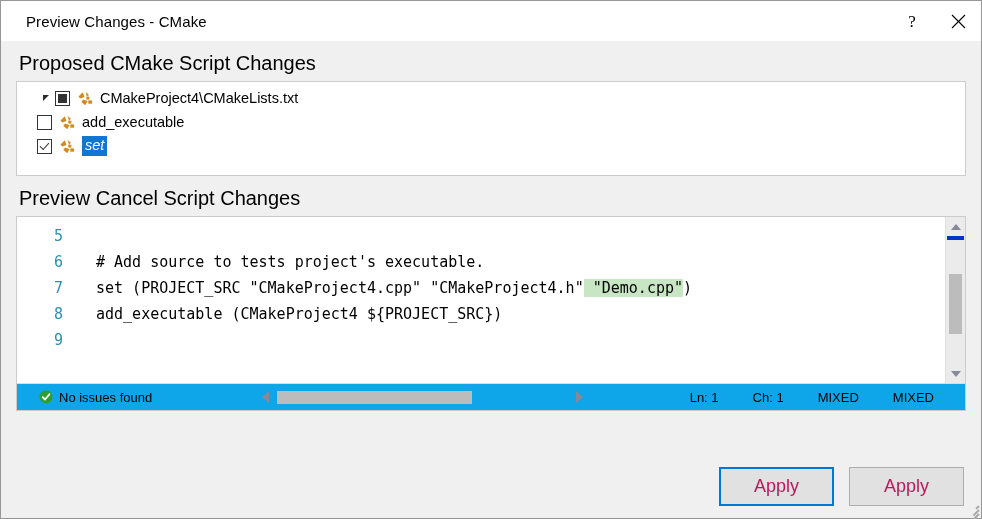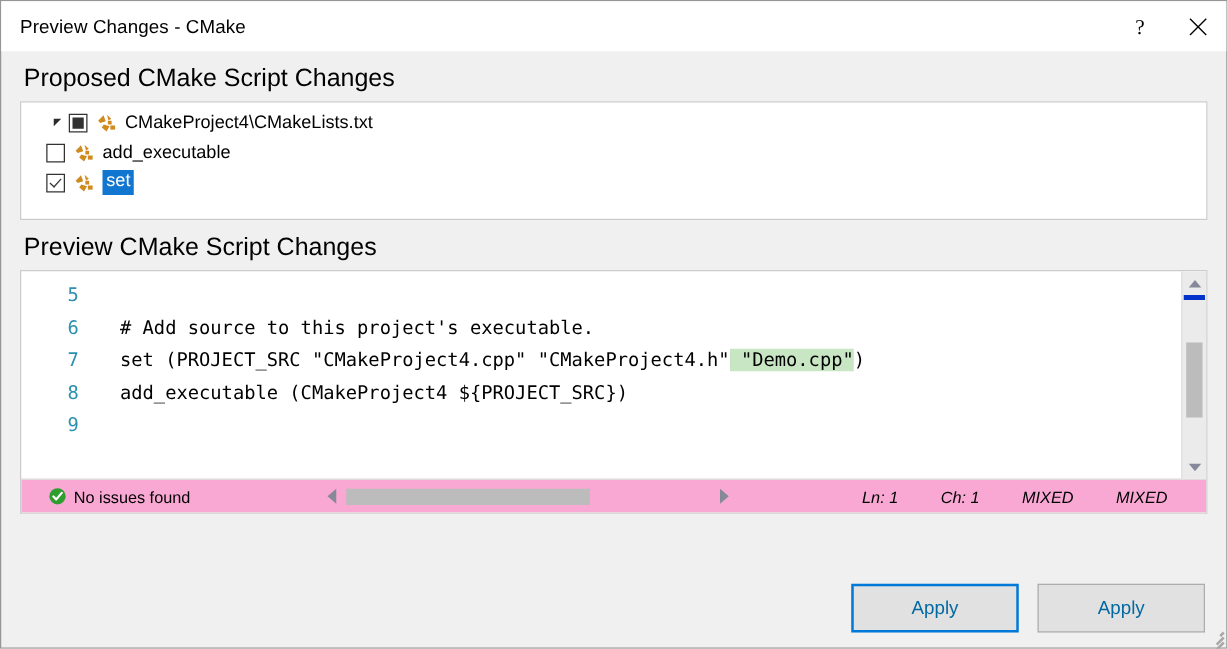--- a/index.html
+++ b/index.html
@@ -34,21 +34,21 @@
   
   .titlebar {
     height: 40px;
     background: #ffffff;
     display: flex;
     align-items: center;
     flex: 0 0 auto;
     position: relative;
   }
   .title-text {
-    margin-left: 15px;
+    margin-left: 25px;
     font-size: 15px;
     color: #000000;
     letter-spacing: 0.1px;
     white-space: nowrap;
   }
   .titlebar-buttons {
     margin-left: auto;
     display: flex;
     height: 100%;
   }
@@ -155,20 +155,21 @@
 
   .tree-label {
     font-size: 14.5px;
     color: #000000;
     line-height: 17px;
   }
   .tree-label.selected {
     background: #1076d0;
     color: #ffffff;
     padding: 1px 3px 2px 3px;
+    font-style: italic;
   }
 
   
   .editor-wrap {
     border: 1px solid #cccccc;
     background: #ffffff;
     height: 195px;
     box-sizing: border-box;
     display: flex;
     flex-direction: column;
@@ -259,21 +260,21 @@
     right: 3px;
     top: 38px;
     height: 60px;
     background: #bcbcbc;
   }
 
   
   .statusbar {
     height: 26px;
     flex: 0 0 26px;
-    background: #f9a8d4;
+    background: #0ea5e9;
     border-top: 1px solid #dcdcdc;
     display: flex;
     align-items: center;
     font-size: 13px;
     color: #000000;
   }
   .status-issues {
     display: flex;
     align-items: center;
     margin-left: 22px;
@@ -322,47 +323,46 @@
     width: 67%;
     height: 13px;
     background: #bcbcbc;
   }
 
   .status-cells {
     margin-left: auto;
     display: flex;
     align-items: center;
     margin-right: 14px;
-    font-style: italic;
   }
   .st-cell {
     padding: 0 17px;
     white-space: nowrap;
     font-size: 13px;
   }
 
   
   .footer {
     height: 64px;
     flex: 0 0 auto;
     display: flex;
     align-items: center;
     justify-content: flex-end;
     padding-right: 17px;
     box-sizing: border-box;
   }
   .btn {
-    width: 134px;
+    width: 115px;
     height: 39px;
     box-sizing: border-box;
-    font-size: 15px;
+    font-size: 18px;
     font-family: "Liberation Sans", sans-serif;
     background: #e1e1e1;
     border: 1px solid #adadad;
-    color: #0369a1;
+    color: #be185d;
     margin-left: 15px;
     cursor: default;
     display: flex;
     align-items: center;
     justify-content: center;
   }
   .btn.primary {
     border: 2px solid #0078d7;
     background: #e1e1e1;
   }
@@ -452,33 +452,33 @@
             <rect x="9.3" y="6.6" width="3.0" height="3.0" fill="#d08b20"></rect>
             <path d="M6.0 9.6 L10.6 11.0 L8.2 15.2 L4.4 12.0 Z" fill="#d08b20"></path>
             <rect x="11.3" y="10.4" width="3.8" height="3.3" fill="#d08b20"></rect>
           </svg>
         </div>
         <div class="tree-label selected">set</div>
       </div>
 
     </div>
 
-    <div class="group-label">Preview CMake Script Changes</div>
+    <div class="group-label">Preview Cancel Script Changes</div>
 
     <div class="editor-wrap">
       <div class="editor-main">
 
         <div class="code-area">
           <div class="code-line">
             <div class="ln">5</div>
             <div class="code-text"><span></span><span class="hl-add"></span><span></span></div>
           </div>
           <div class="code-line">
             <div class="ln">6</div>
-            <div class="code-text"><span># Add source to this project's executable.</span><span class="hl-add"></span><span></span></div>
+            <div class="code-text"><span># Add source to tests project's executable.</span><span class="hl-add"></span><span></span></div>
           </div>
           <div class="code-line">
             <div class="ln">7</div>
             <div class="code-text"><span>set (PROJECT_SRC "CMakeProject4.cpp" "CMakeProject4.h"</span><span class="hl-add"> "Demo.cpp"</span><span>)</span></div>
           </div>
           <div class="code-line">
             <div class="ln">8</div>
             <div class="code-text"><span>add_executable (CMakeProject4 ${PROJECT_SRC})</span><span class="hl-add"></span><span></span></div>
           </div>
           <div class="code-line">

